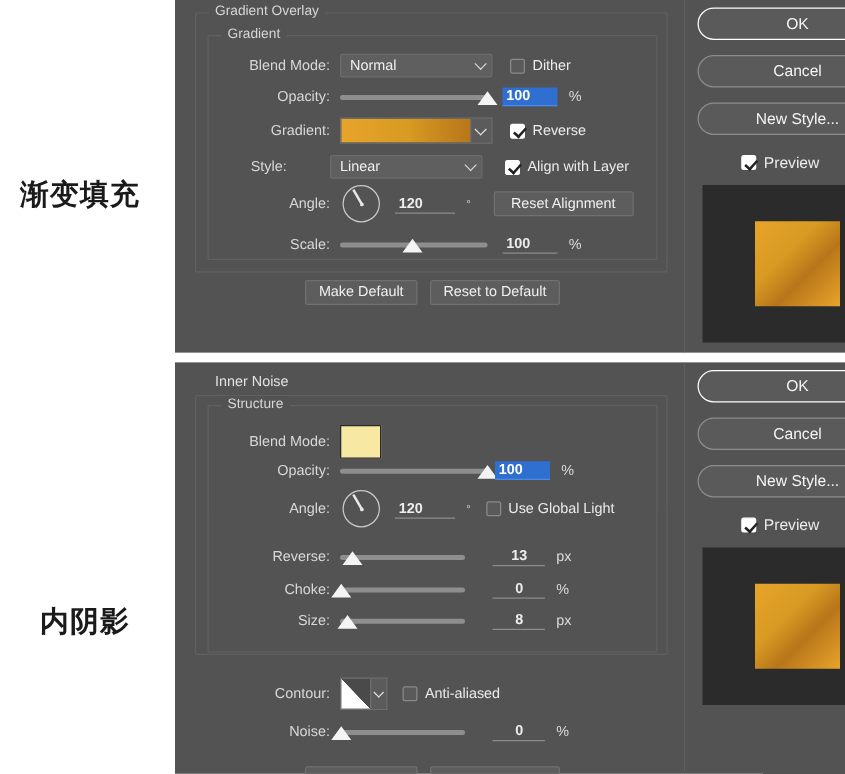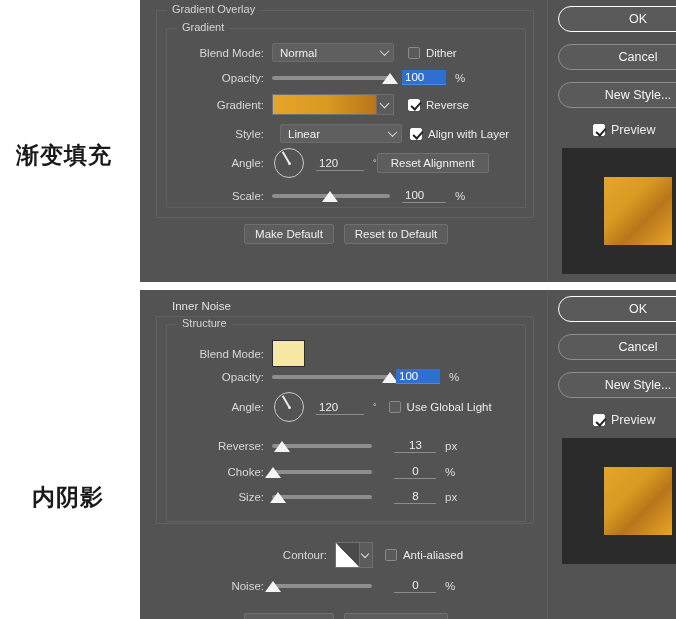--- a/index.html
+++ b/index.html
@@ -141,20 +141,21 @@
   
   .numfield {
     position: relative;
     font-size: 11.5px;
     color: #ededed;
     text-align: left;
     border-bottom: 1px solid #8c8c8c;
     padding: 1px 2px 1px 3px;
     min-width: 44px;
     white-space: nowrap;
+    font-weight: bold;
   }
   .numfield.sel-blue {
     background: #2f6fd0;
     border-bottom: 1.5px solid #4a8ae6;
     color: #ffffff;
   }
   .unit { font-size: 11.5px; color: #dcdcdc; }
 
   
   .dial {
@@ -334,40 +335,40 @@
           <span class="fill" id="grad-fill" style="background: linear-gradient(to right, rgb(232, 164, 42) 0%, rgb(215, 154, 34) 52%, rgb(184, 118, 26) 100%);"></span>
           <span class="drop"></span>
         </div>
         <div class="cb-wrap" style="margin-left:14px;">
           <span class="cb on"></span>
           <span class="cb-lbl">Reverse</span>
         </div>
       </div>
 
       <div class="row" style="left:26px; top:124px; width:360px;">
-        <span class="lbl" style="width:98px;">Style:</span>
-        <div class="sel" style="width:122px; margin-left:16px;">
+        <span class="lbl" style="width:98px;text-align:center;">Style:</span>
+        <div class="sel" style="width:122px; margin-left:0;">
           <span>Linear</span>
           <span class="chev"></span>
         </div>
-        <div class="cb-wrap" style="margin-left:8px;">
+        <div class="cb-wrap" style="margin-left:18px;">
           <span class="cb on"></span>
           <span class="cb-lbl">Align with Layer</span>
         </div>
       </div>
 
       <div class="row" style="left:26px; top:148px; width:360px;">
         <span class="lbl" style="width:98px;">Angle:</span>
         <div class="dial" style="margin-left:10px;">
           <span class="needle" style="transform: translate(-50%,-100%) rotate(-30deg);"></span>
           <span class="hub"></span>
         </div>
         <span class="numfield" style="margin-left:12px; min-width:48px;">120</span>
         <span class="unit" style="margin-left:9px; font-size:9px;">°</span>
-        <div class="pbtn" style="margin-left:0; width:112px;text-align:center;">
+        <div class="pbtn" style="margin-left:18px; width:112px;text-align:center;">
           <span>Reset Alignment</span>
         </div>
       </div>
 
       <div class="row" style="left:26px; top:188px; width:360px;">
         <span class="lbl" style="width:98px;">Scale:</span>
         <div class="slider" style="width:118px; margin-left:8px;">
           <span class="track"></span>
           <span class="thumb" style="left:49%;"></span>
         </div>
@@ -467,21 +468,21 @@
         <span class="lbl" style="width:98px;">Size:</span>
         <div class="slider" style="width:100px; margin-left:8px;">
           <span class="track"></span>
           <span class="thumb" style="left:6%;"></span>
         </div>
         <span class="numfield" style="margin-left:22px; min-width:42px; text-align:center;">8</span>
         <span class="unit" style="margin-left:9px;">px</span>
       </div>
 
 
-      <div class="row" style="left:26px; top:252px; width:360px;justify-content:center;">
+      <div class="row" style="left:26px; top:252px; width:360px;">
         <span class="lbl" style="width:98px;">Contour:</span>
         <div class="contour" style="margin-left:8px;">
           <span class="curve"></span>
           <span class="drop"></span>
         </div>
         <div class="cb-wrap" style="margin-left:12px;">
           <span class="cb"></span>
           <span class="cb-lbl">Anti-aliased</span>
         </div>
       </div>

